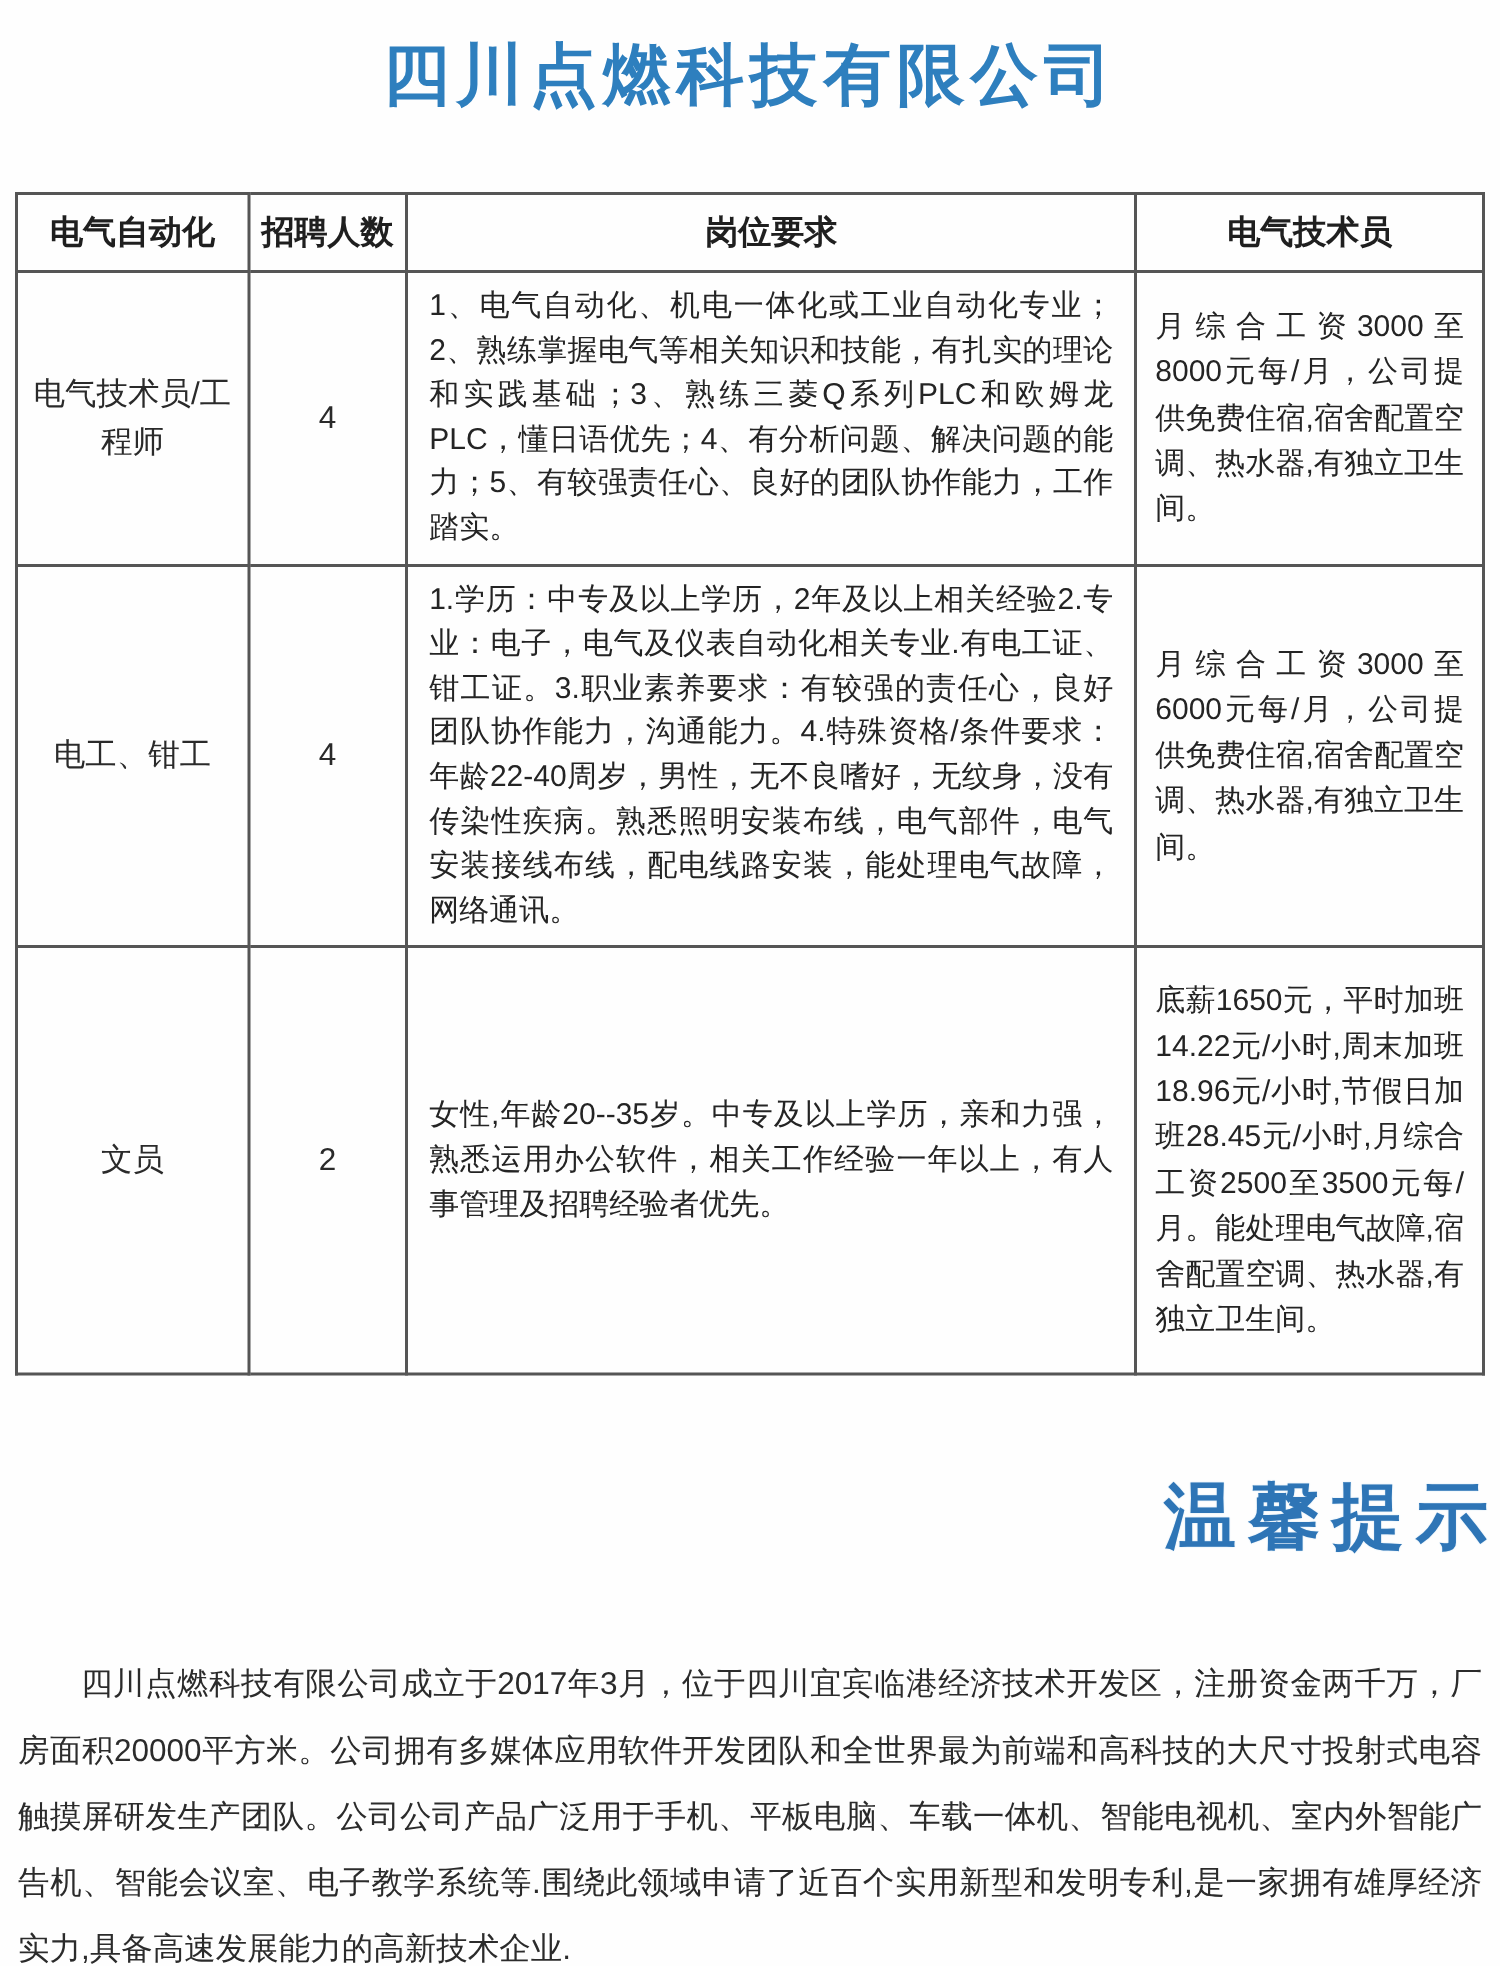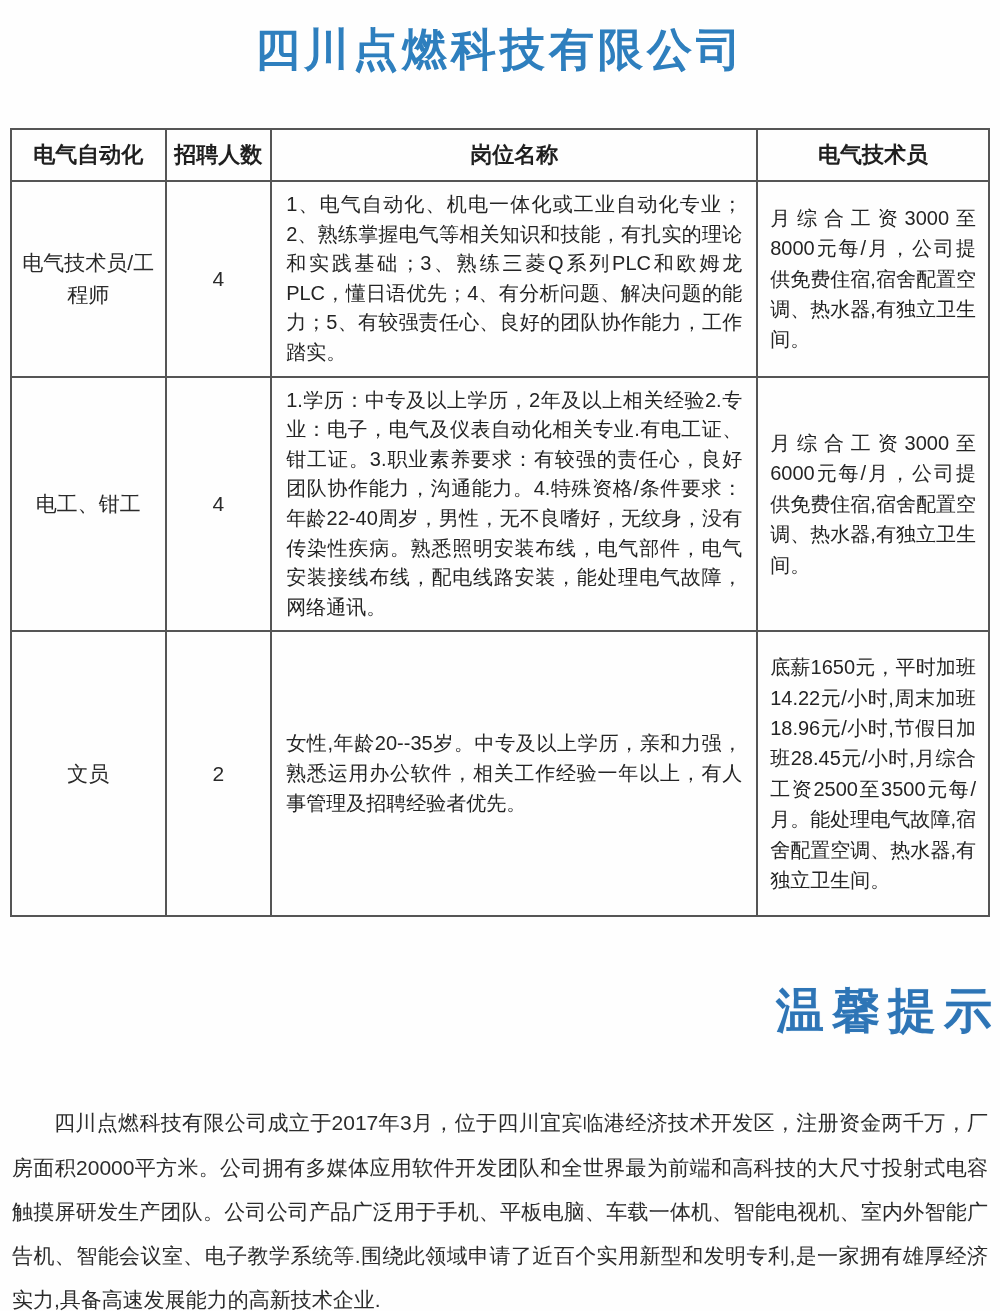--- a/index.html
+++ b/index.html
@@ -133,21 +133,21 @@
     <colgroup>
       <col class="c-pos">
       <col class="c-cnt">
       <col class="c-req">
       <col class="c-ben">
     </colgroup>
     <thead>
       <tr>
         <th>电气自动化</th>
         <th>招聘人数</th>
-        <th>岗位名称</th>
+        <th>岗位要求</th>
         <th>电气技术员</th>
       </tr>
     </thead>
     <tbody>
       <tr class="row-1">
         <td class="pos">电气技术员/工程师</td>
         <td class="cnt">4</td>
         <td class="req">1、电气自动化、机电一体化或工业自动化专业；2、熟练掌握电气等相关知识和技能，有扎实的理论和实践基础；3、熟练三菱Q系列PLC和欧姆龙PLC，懂日语优先；4、有分析问题、解决问题的能力；5、有较强责任心、良好的团队协作能力，工作踏实。</td>
         <td class="ben">月综合工资3000至8000元每/月，公司提供免费住宿,宿舍配置空调、热水器,有独立卫生间。</td>
       </tr>

